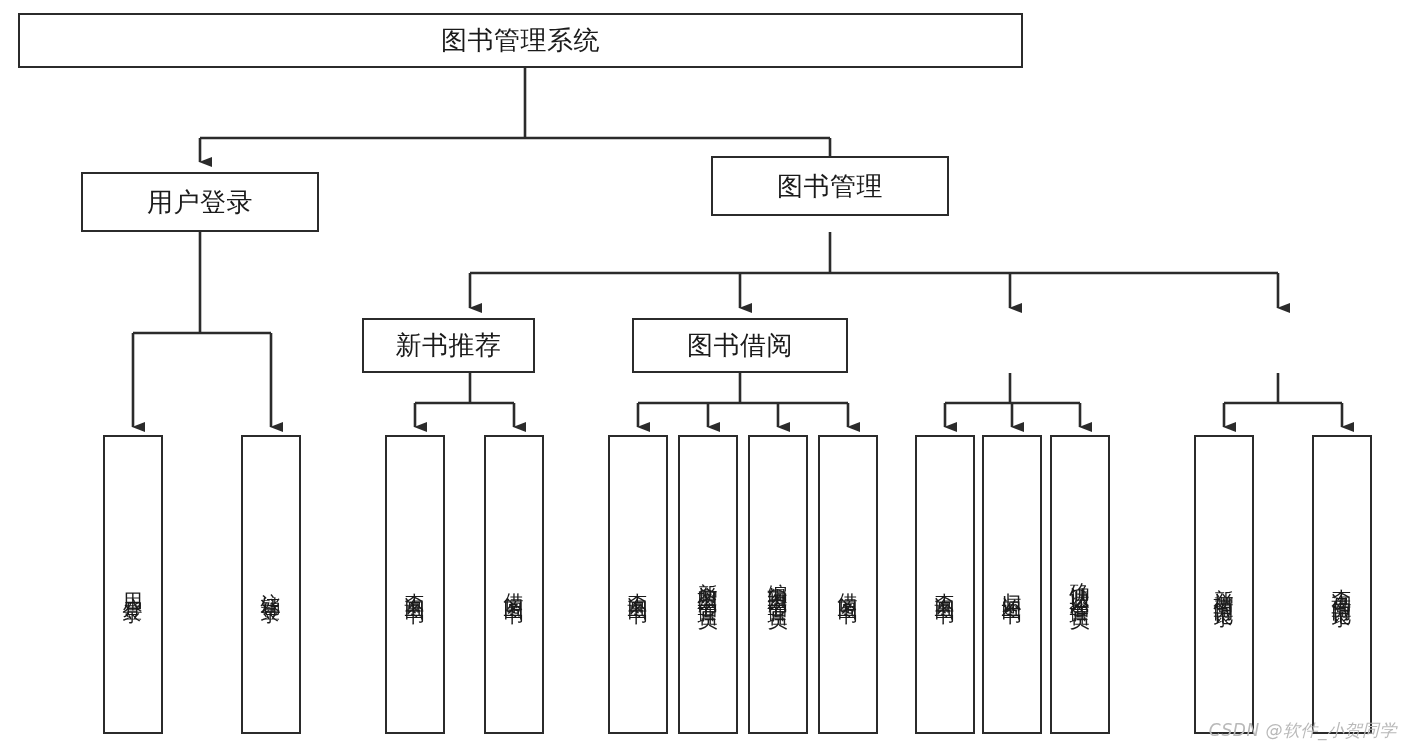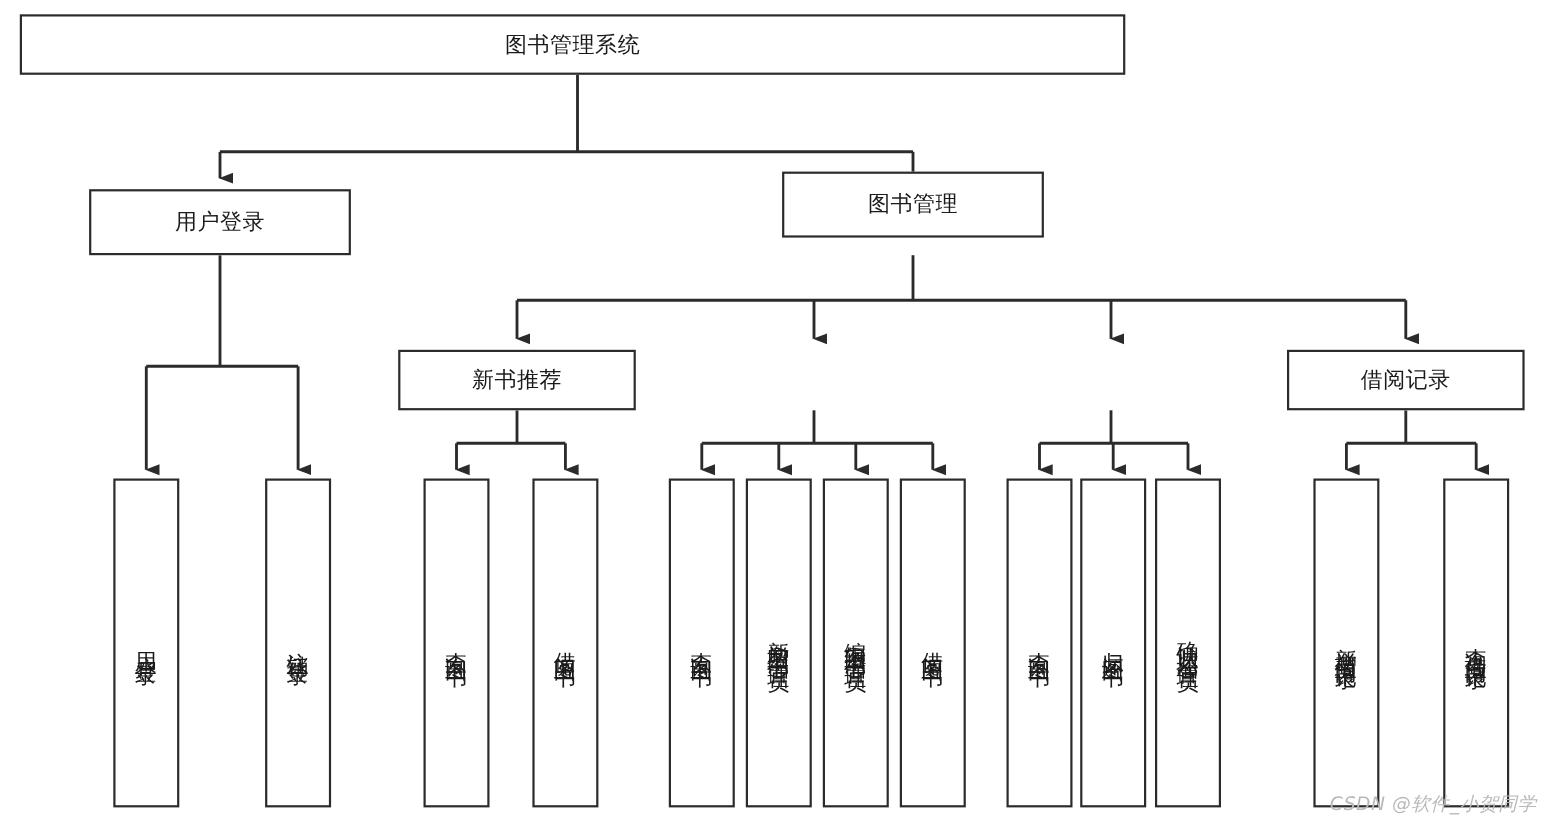--- a/index.html
+++ b/index.html
@@ -30,21 +30,21 @@
     position: absolute;
     box-sizing: border-box;
     border: 2.5px solid #2b2b2b;
     background: #ffffff;
     display: flex;
     align-items: center;
     justify-content: center;
     z-index: 2;
   }
   .node .lbl {
-    font-size: 20px;
+    font-size: 26px;
     color: #1a1a1a;
     line-height: 1.18;
     letter-spacing: 0.5px;
     white-space: nowrap;
   }
   .node.vert {
     align-items: center;
     justify-content: center;
     padding: 6px 0;
   }
@@ -129,25 +129,25 @@
     <span class="lbl">图书管理系统</span>
   </div>
 
   <div class="node" style="left:81px; top:172px; width:238px; height:60px;">
     <span class="lbl">用户登录</span>
   </div>
   <div class="node" style="left:711px; top:156px; width:238px; height:60px;">
     <span class="lbl">图书管理</span>
   </div>
 
-  <div class="node" style="left:362px; top:318px; width:216px; height:55px;">
+  <div class="node" style="left:362px; top:318px; width:173px; height:55px;">
     <span class="lbl">新书推荐</span>
   </div>
-  <div class="node" style="left:1170px; top:318px; width:216px; height:55px;">
-    <span class="lbl">借阅记录</span>
+  <div class="node" style="left:632px; top:318px; width:216px; height:55px;">
+    <span class="lbl">图书借阅</span>
   </div>
 
   <div class="node vert" style="left:103px; top:435px; width:60px; height:299px;">
     <span class="lbl">用户登录</span>
   </div>
   <div class="node vert" style="left:241px; top:435px; width:60px; height:299px;">
     <span class="lbl">注销登录</span>
   </div>
 
   <div class="node vert" style="left:385px; top:435px; width:60px; height:299px;">

